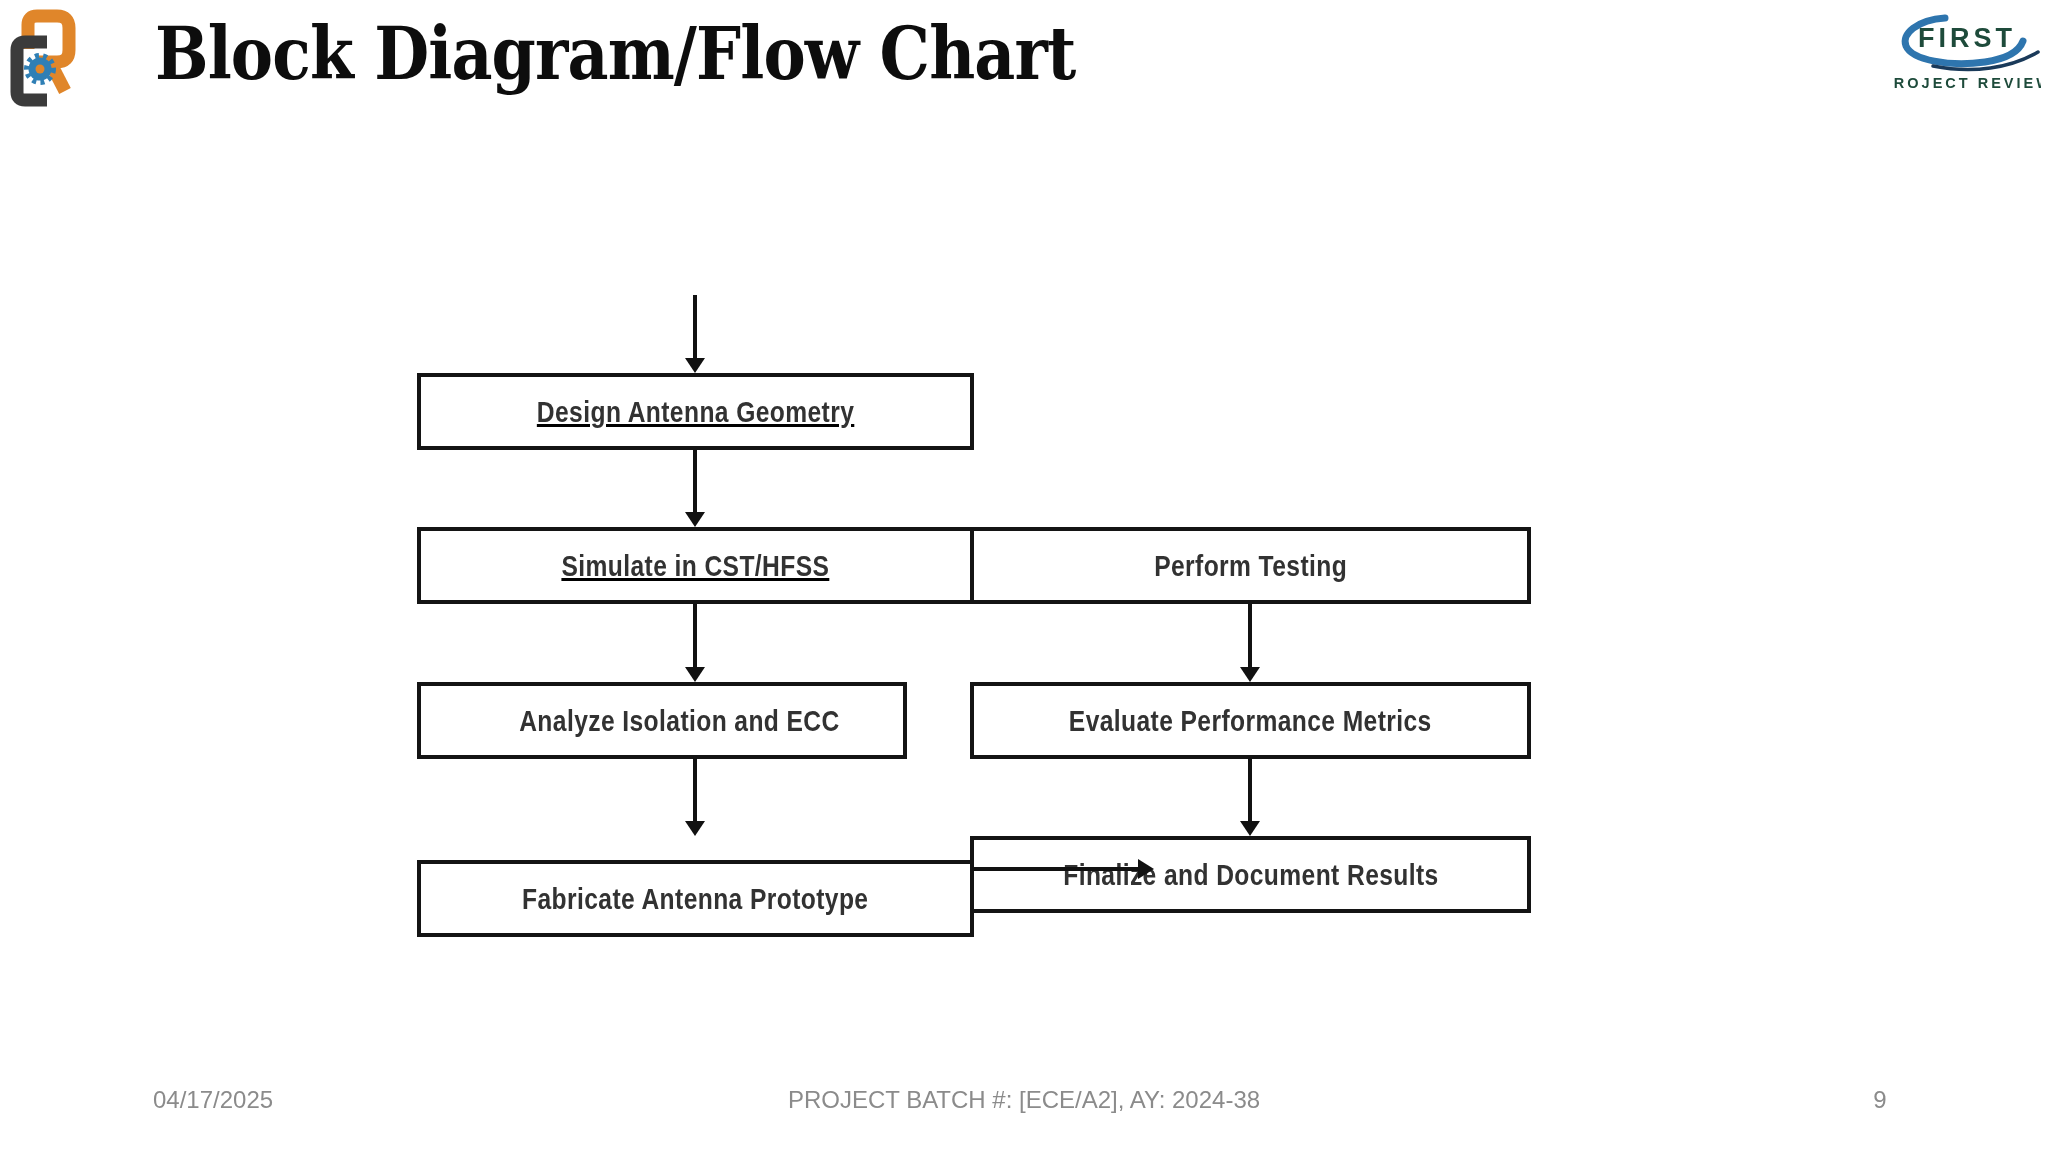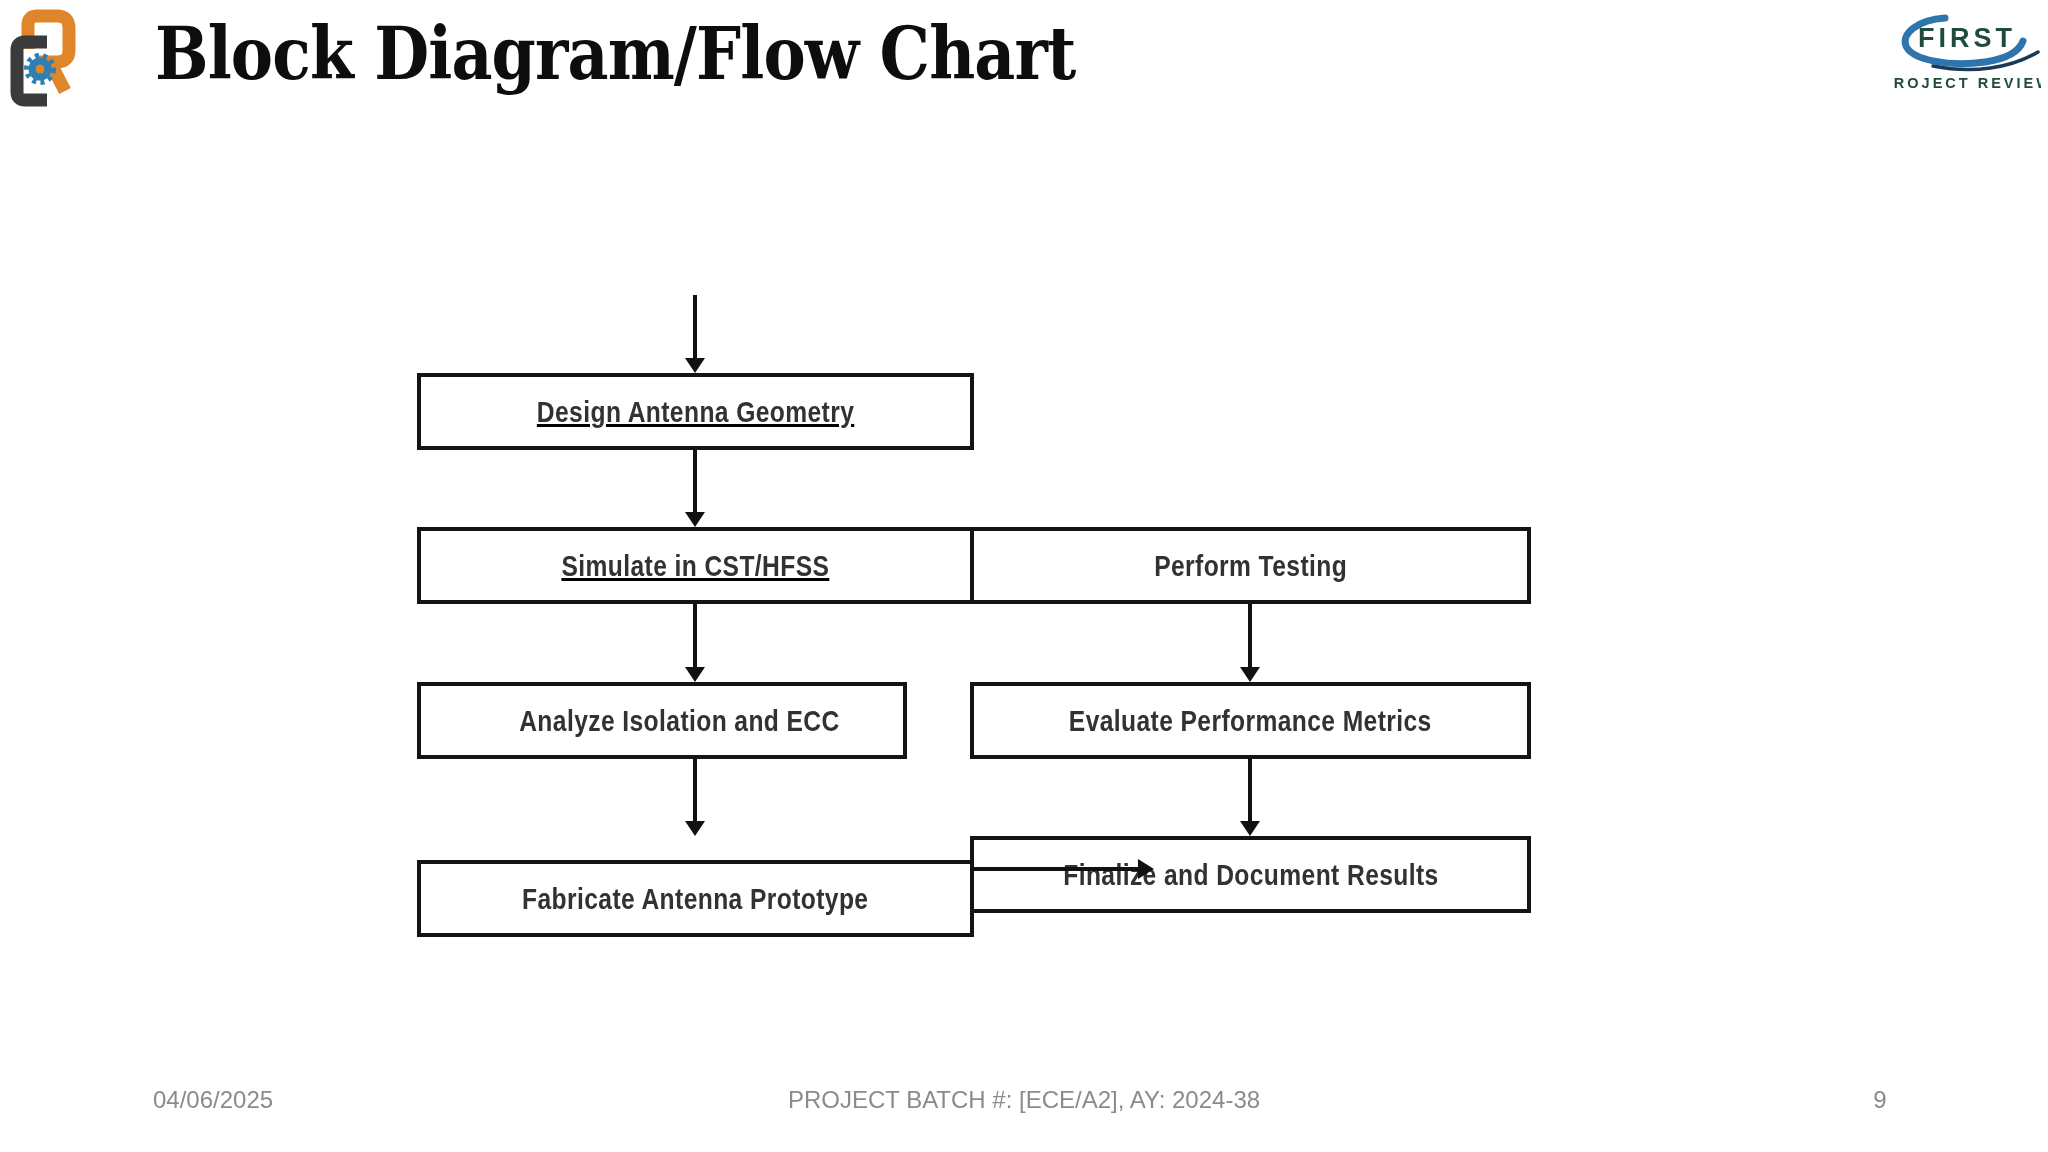--- a/index.html
+++ b/index.html
@@ -146,17 +146,17 @@
         <span class="shaft"></span>
         <span class="head"></span>
       </div>
     <div class="arrow-h a7">
         <span class="shaft"></span>
         <span class="head"></span>
       </div>
 
   </div>
 
-  <div class="footer-text f-date">04/06/2025</div>
+  <div class="footer-text f-date">04/17/2025</div>
   <div class="footer-text f-center">PROJECT BATCH #: [ECE/A2], AY: 2024-38</div>
   <div class="footer-text f-page">9</div>
 
 </div>
 
 </body></html>

